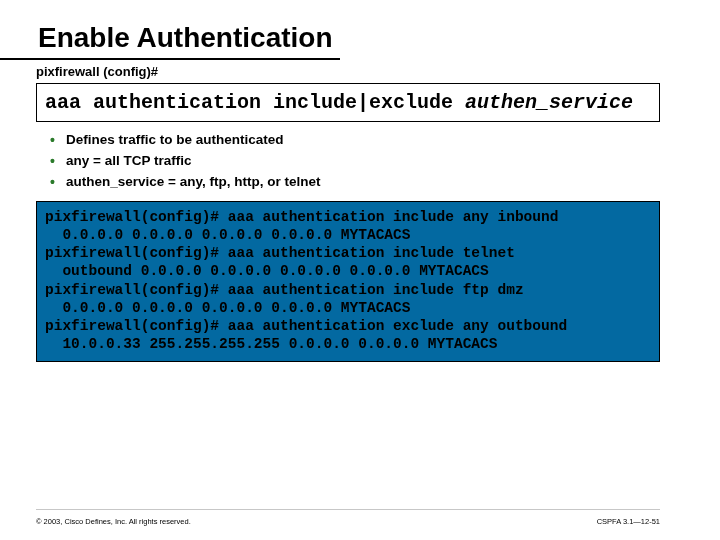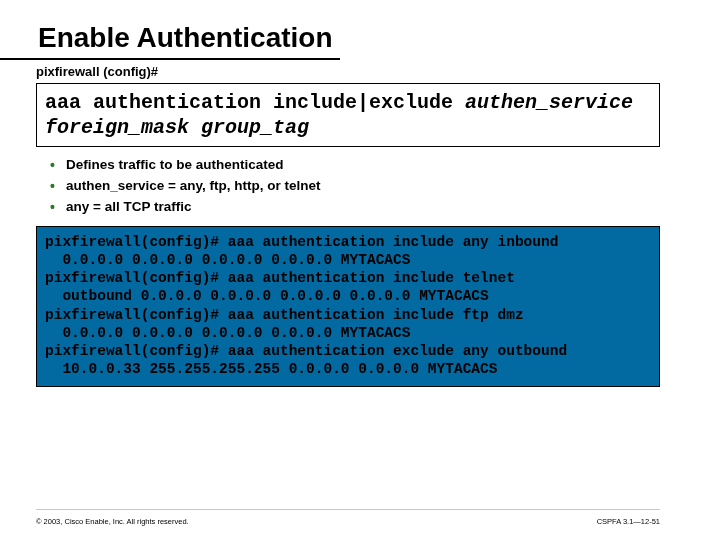--- a/index.html
+++ b/index.html
@@ -148,39 +148,38 @@
     <h1 class="title">Enable Authentication</h1>
   </div>
 
 
   <div class="content">
 
     <div class="prompt">pixfirewall (config)#</div>
 
     <div class="syntax-box">
       <div><span>aaa authentication include|exclude </span><span class="arg">authen_service</span></div>
-      <div><span class="arg">  foreign_mask group_tag</span></div>
     </div>
 
     <ul class="bullets">
       <li>Defines traffic to be authenticated</li>
+      <li>any = all TCP traffic</li>
       <li>authen_service = any, ftp, http, or telnet</li>
-      <li>any = all TCP traffic</li>
     </ul>
 
     <div class="example-box">pixfirewall(config)# aaa authentication include any inbound
   0.0.0.0 0.0.0.0 0.0.0.0 0.0.0.0 MYTACACS
 pixfirewall(config)# aaa authentication include telnet
   outbound 0.0.0.0 0.0.0.0 0.0.0.0 0.0.0.0 MYTACACS
 pixfirewall(config)# aaa authentication include ftp dmz
   0.0.0.0 0.0.0.0 0.0.0.0 0.0.0.0 MYTACACS
 pixfirewall(config)# aaa authentication exclude any outbound
   10.0.0.33 255.255.255.255 0.0.0.0 0.0.0.0 MYTACACS</div>
 
   </div>
 
   <div class="footer-line"></div>
   <div class="footer">
-    <span class="left">© 2003, Cisco Enable, Inc. All rights reserved.</span>
+    <span class="left">© 2003, Cisco Defines, Inc. All rights reserved.</span>
     <span class="right">CSPFA 3.1—12-51</span>
   </div>
 
 </div>
 
 </body></html>

